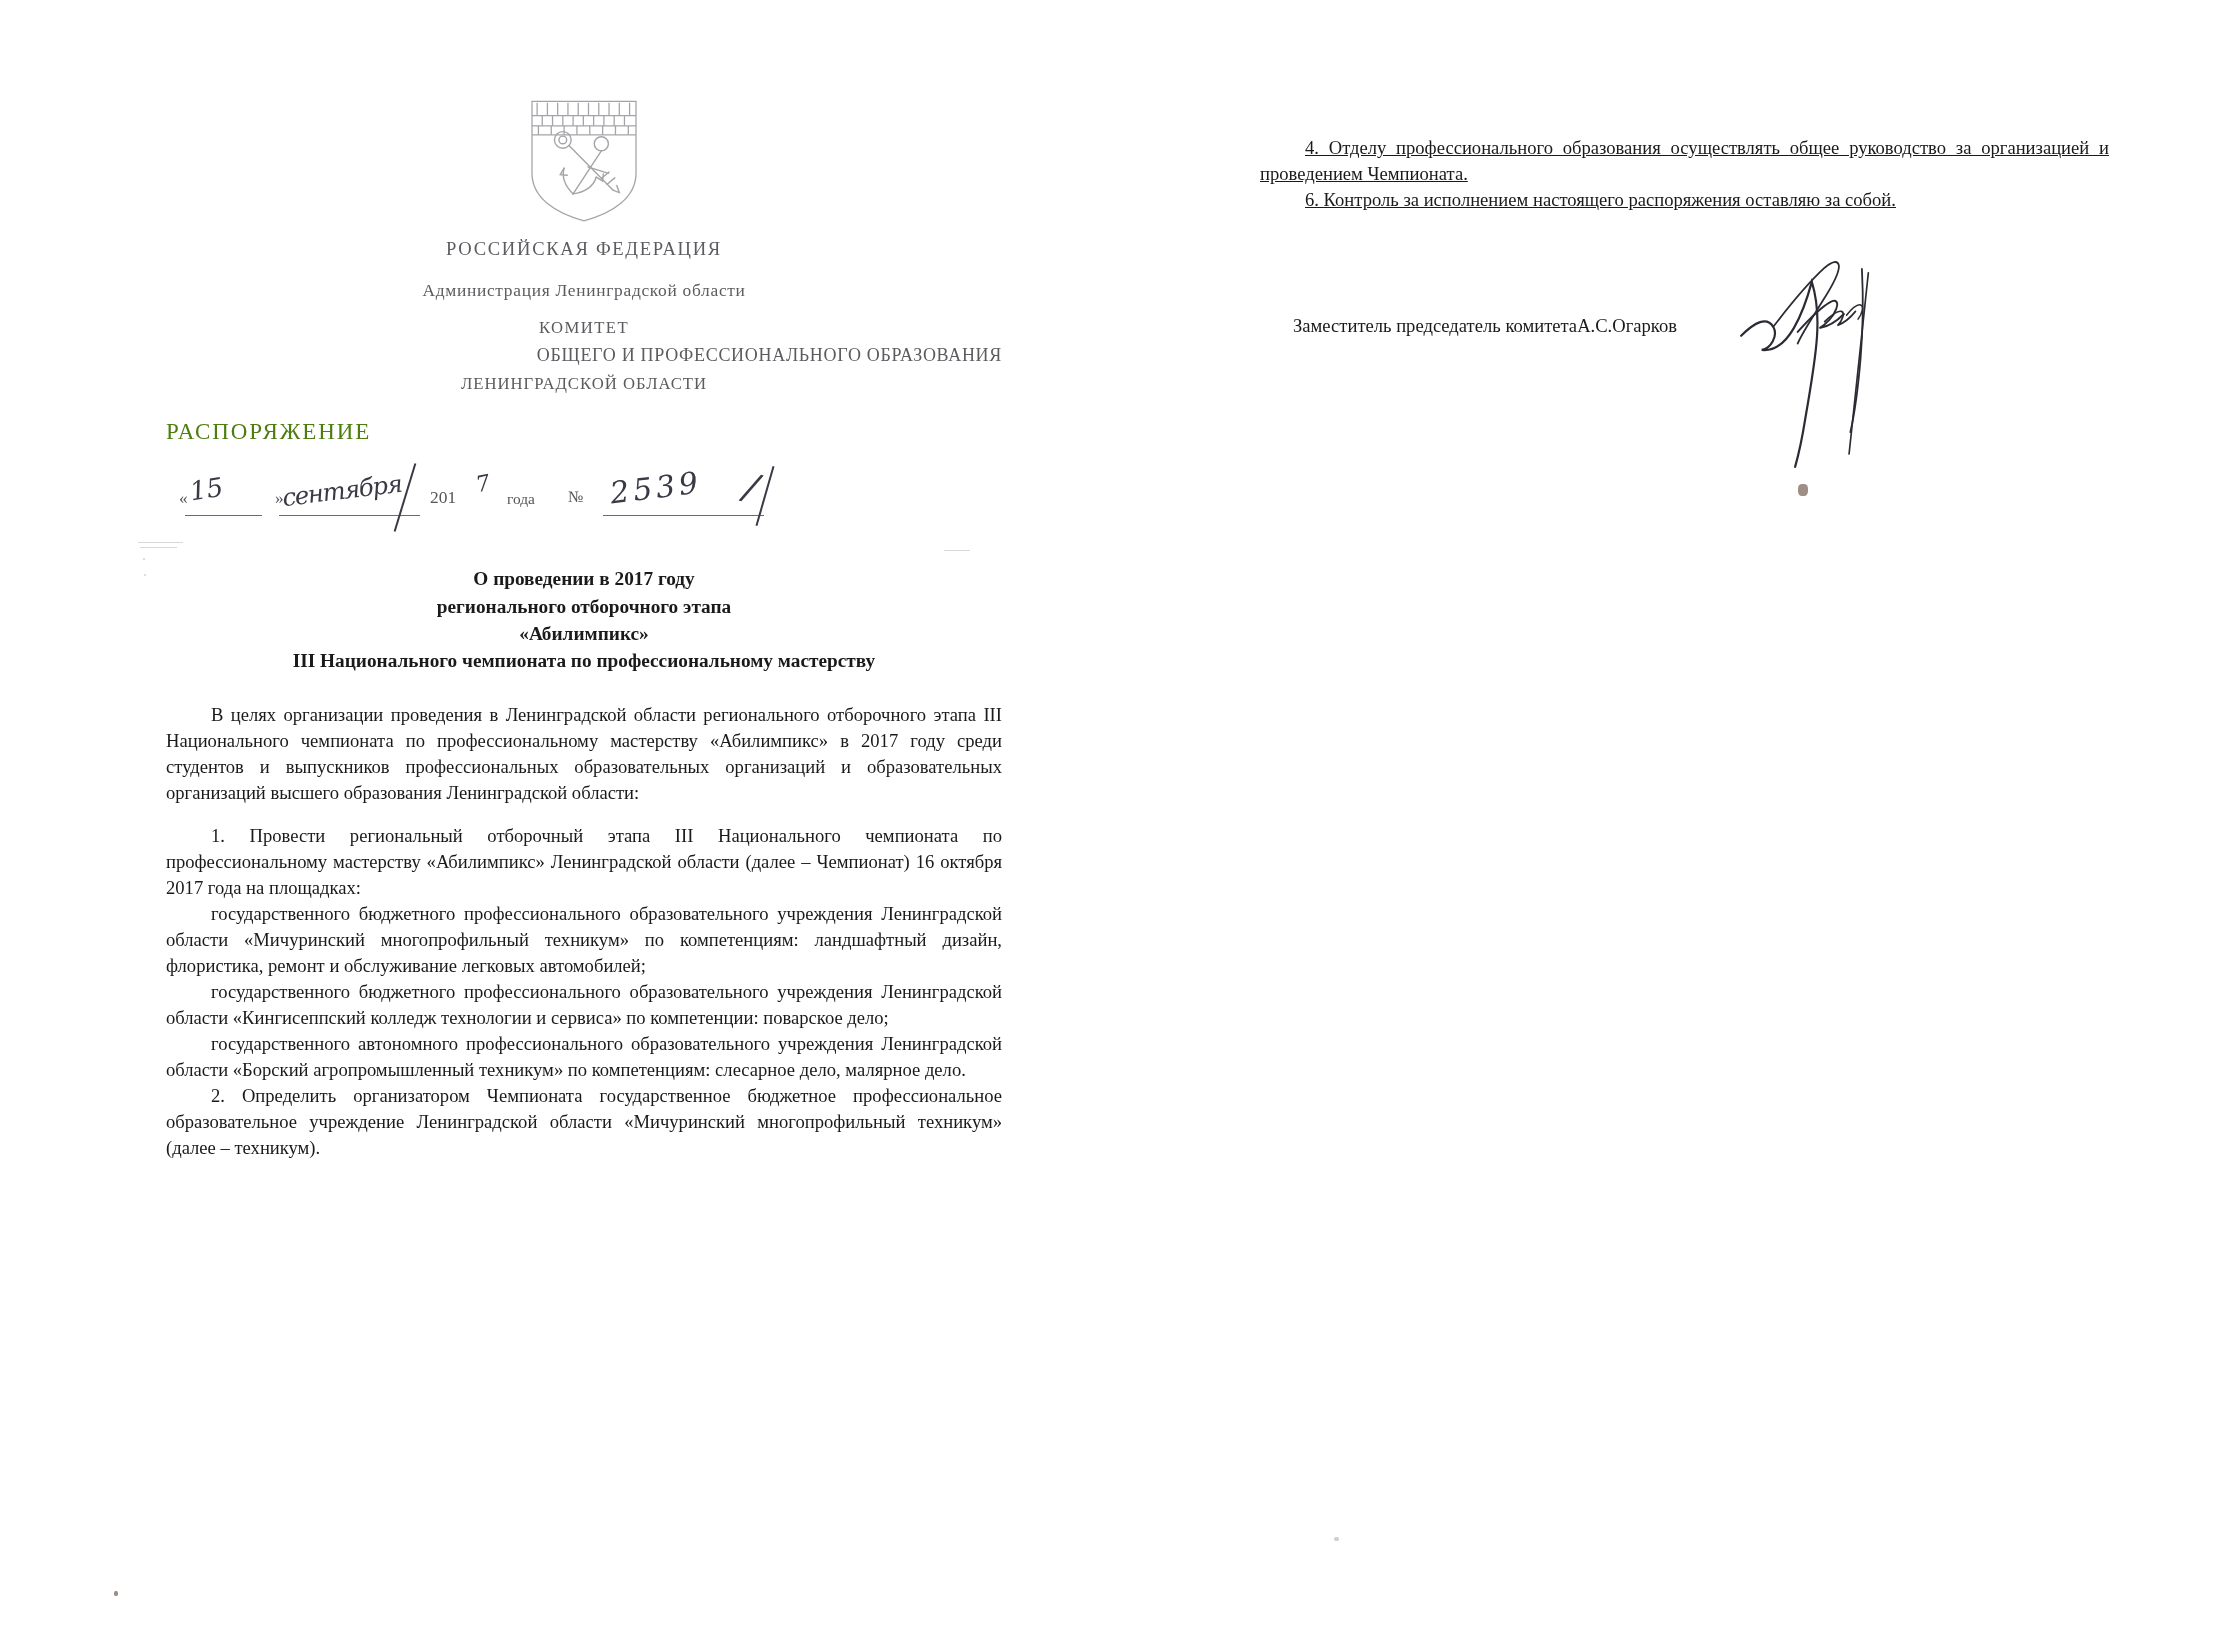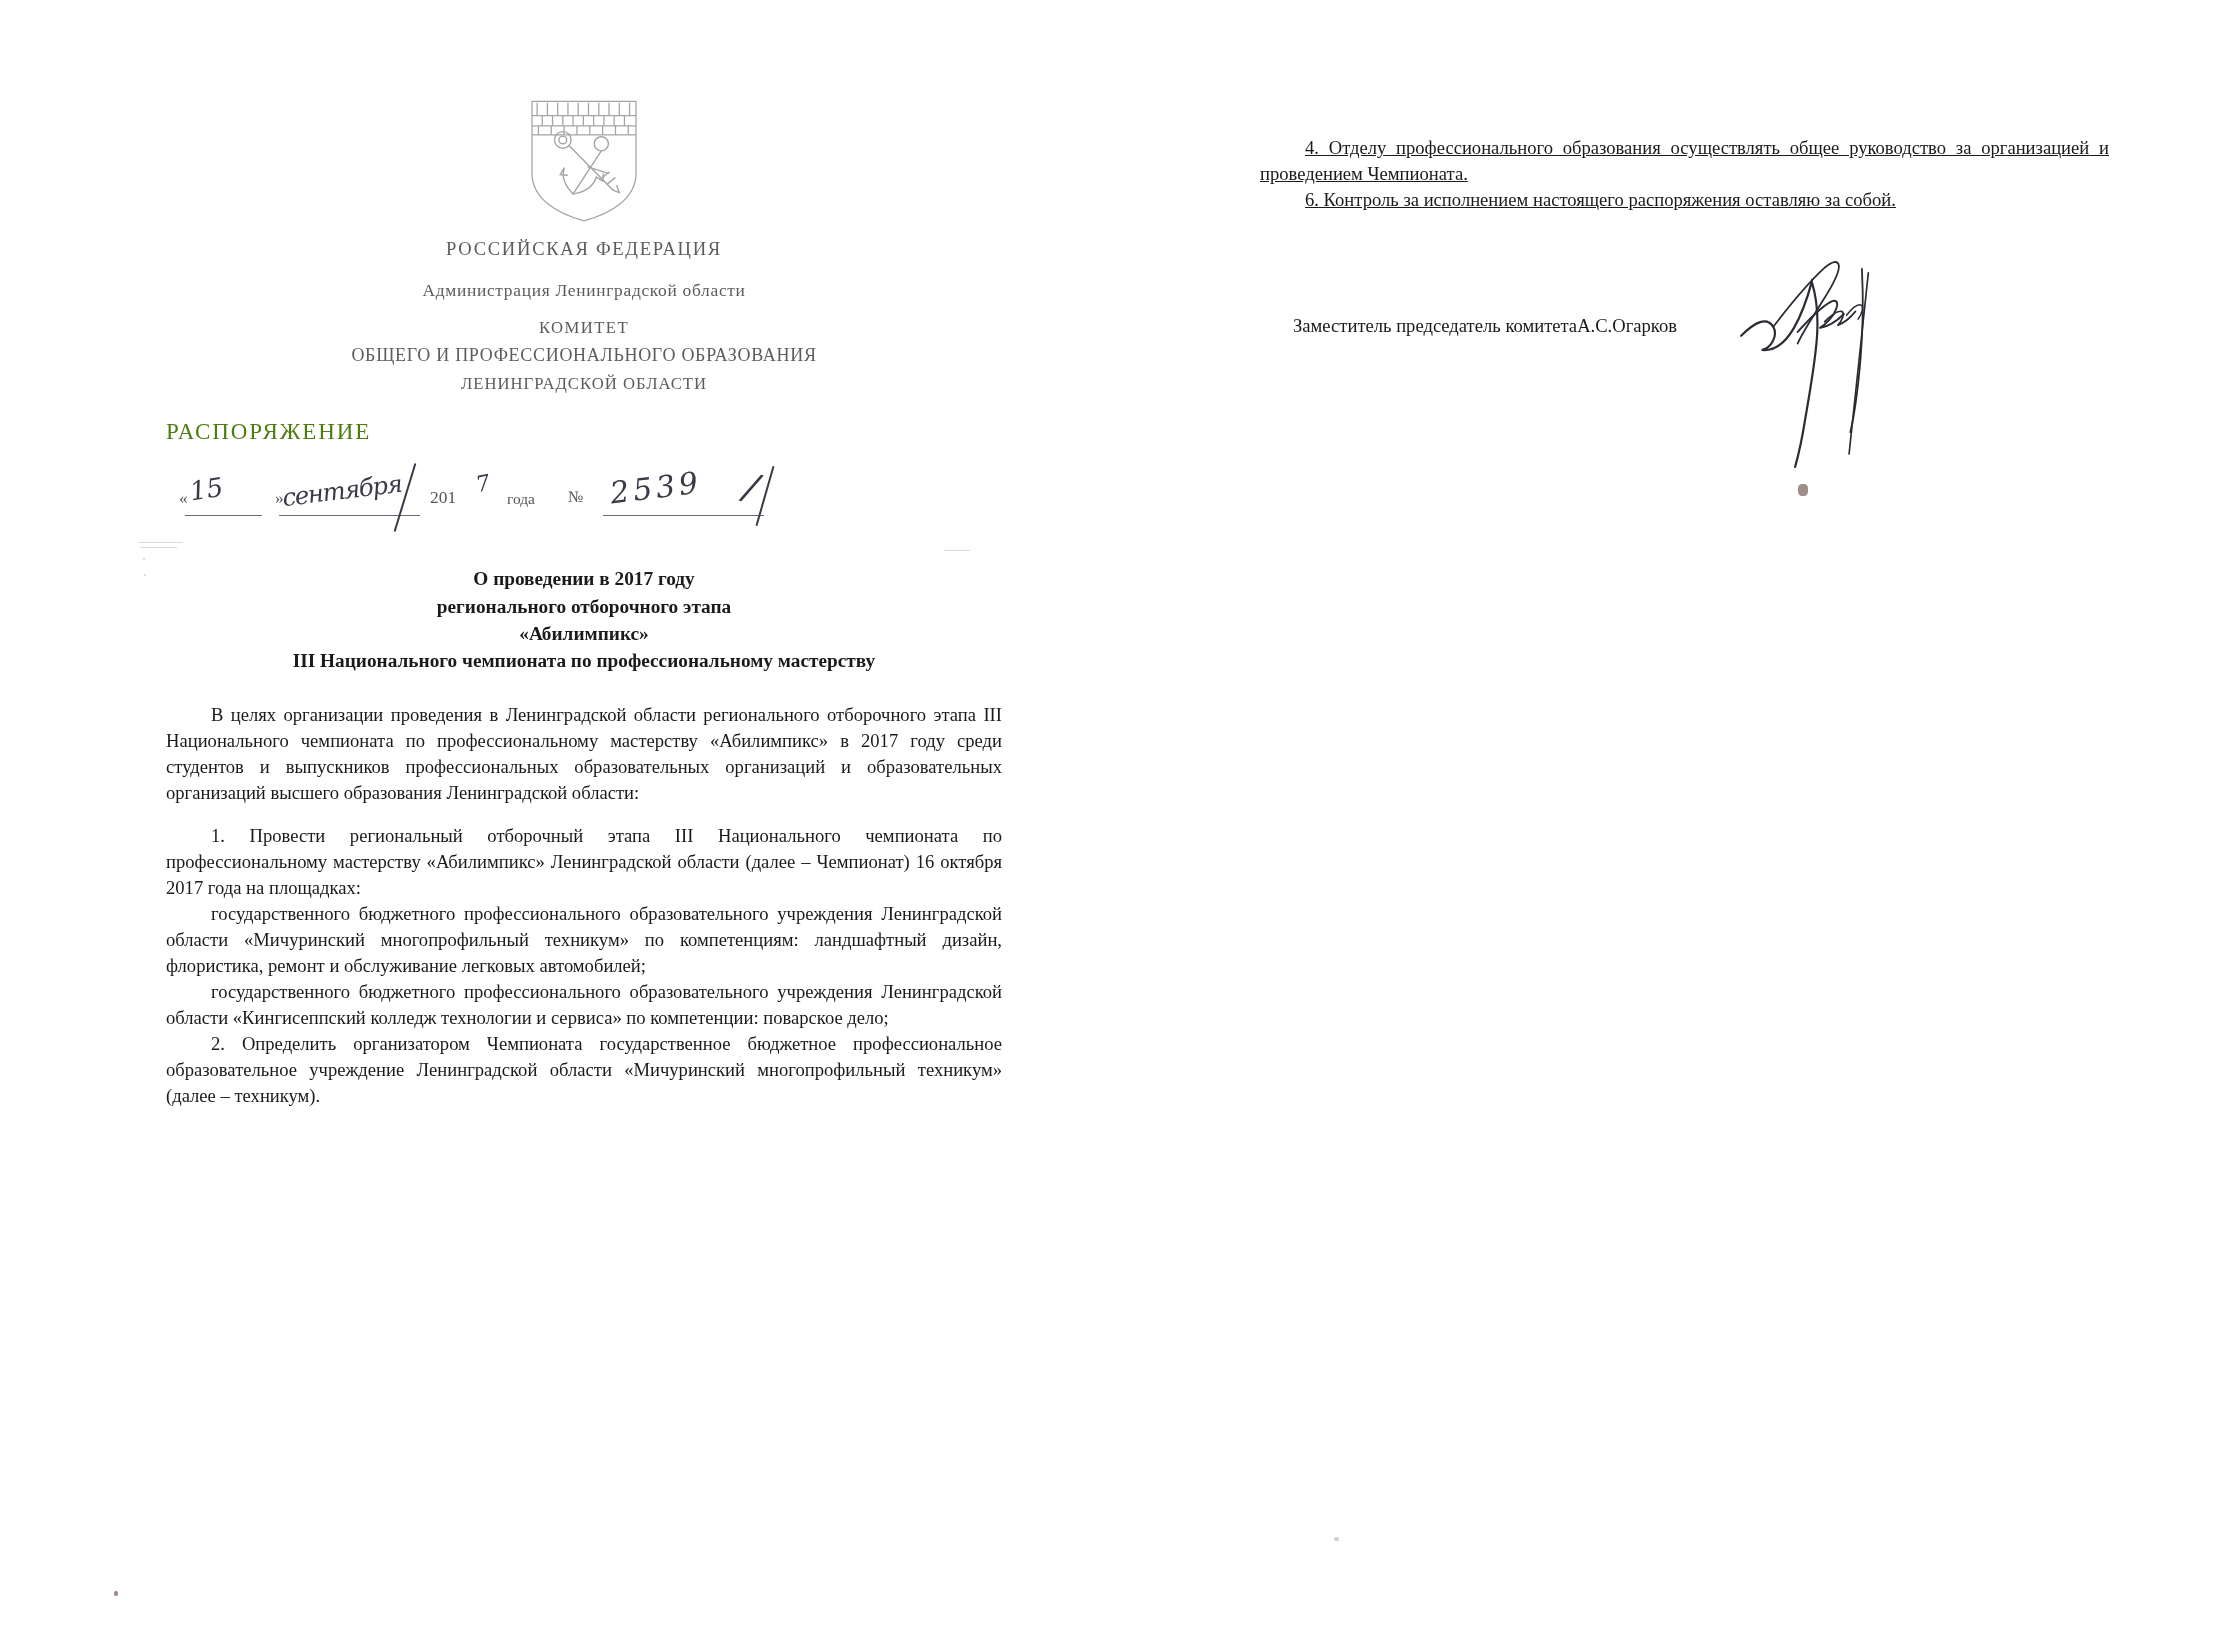--- a/index.html
+++ b/index.html
@@ -54,20 +54,21 @@
     letter-spacing: 0.7px;
     margin-bottom: 10.3px;
   }
   .lh-3 {
     font-size: 16.7px;
     letter-spacing: 1.4px;
   }
   .lh-4 {
     font-size: 18px;
     letter-spacing: 0.7px;
+    text-align: right;
   }
   .lh-5 {
     font-size: 16.7px;
     letter-spacing: 1px;
   }
 
   .doc-kind {
     text-align: left;
     font-size: 23px;
     letter-spacing: 1.9px;
@@ -285,20 +286,21 @@
       <div>регионального отборочного этапа</div>
       <div>«Абилимпикс»</div>
       <div>III Национального чемпионата по профессиональному мастерству</div>
     </div>
 
     <div class="body-text">
       <p>В целях организации проведения в Ленинградской области регионального  отборочного этапа III Национального чемпионата по профессиональному мастерству «Абилимпикс» в 2017 году среди студентов и выпускников профессиональных образовательных организаций и образовательных организаций высшего образования Ленинградской области:</p>
       <p class="gap">1. Провести региональный   отборочный этапа III Национального чемпионата по профессиональному мастерству «Абилимпикс» Ленинградской области (далее – Чемпионат) 16 октября 2017 года на площадках:</p>
       <p>государственного бюджетного профессионального образовательного учреждения Ленинградской области «Мичуринский многопрофильный техникум» по компетенциям: ландшафтный дизайн, флористика, ремонт и обслуживание легковых автомобилей;</p>
       <p>государственного бюджетного профессионального образовательного учреждения Ленинградской области «Кингисеппский колледж технологии и сервиса» по компетенции: поварское дело;</p>
+      <p>государственного автономного профессионального образовательного учреждения Ленинградской области «Борский агропромышленный техникум» по компетенциям: слесарное дело, малярное дело.</p>
       <p>2. Определить организатором Чемпионата государственное бюджетное профессиональное образовательное учреждение Ленинградской области «Мичуринский многопрофильный техникум» (далее – техникум).</p>
     </div>
   </div>
 
   <div class="right-col">
     <p>4. Отделу профессионального образования осуществлять общее руководство за организацией и проведением Чемпионата.</p>
     <p>6. Контроль за исполнением настоящего распоряжения оставляю за собой.</p>
   </div>
 
   <div class="signature-row">

